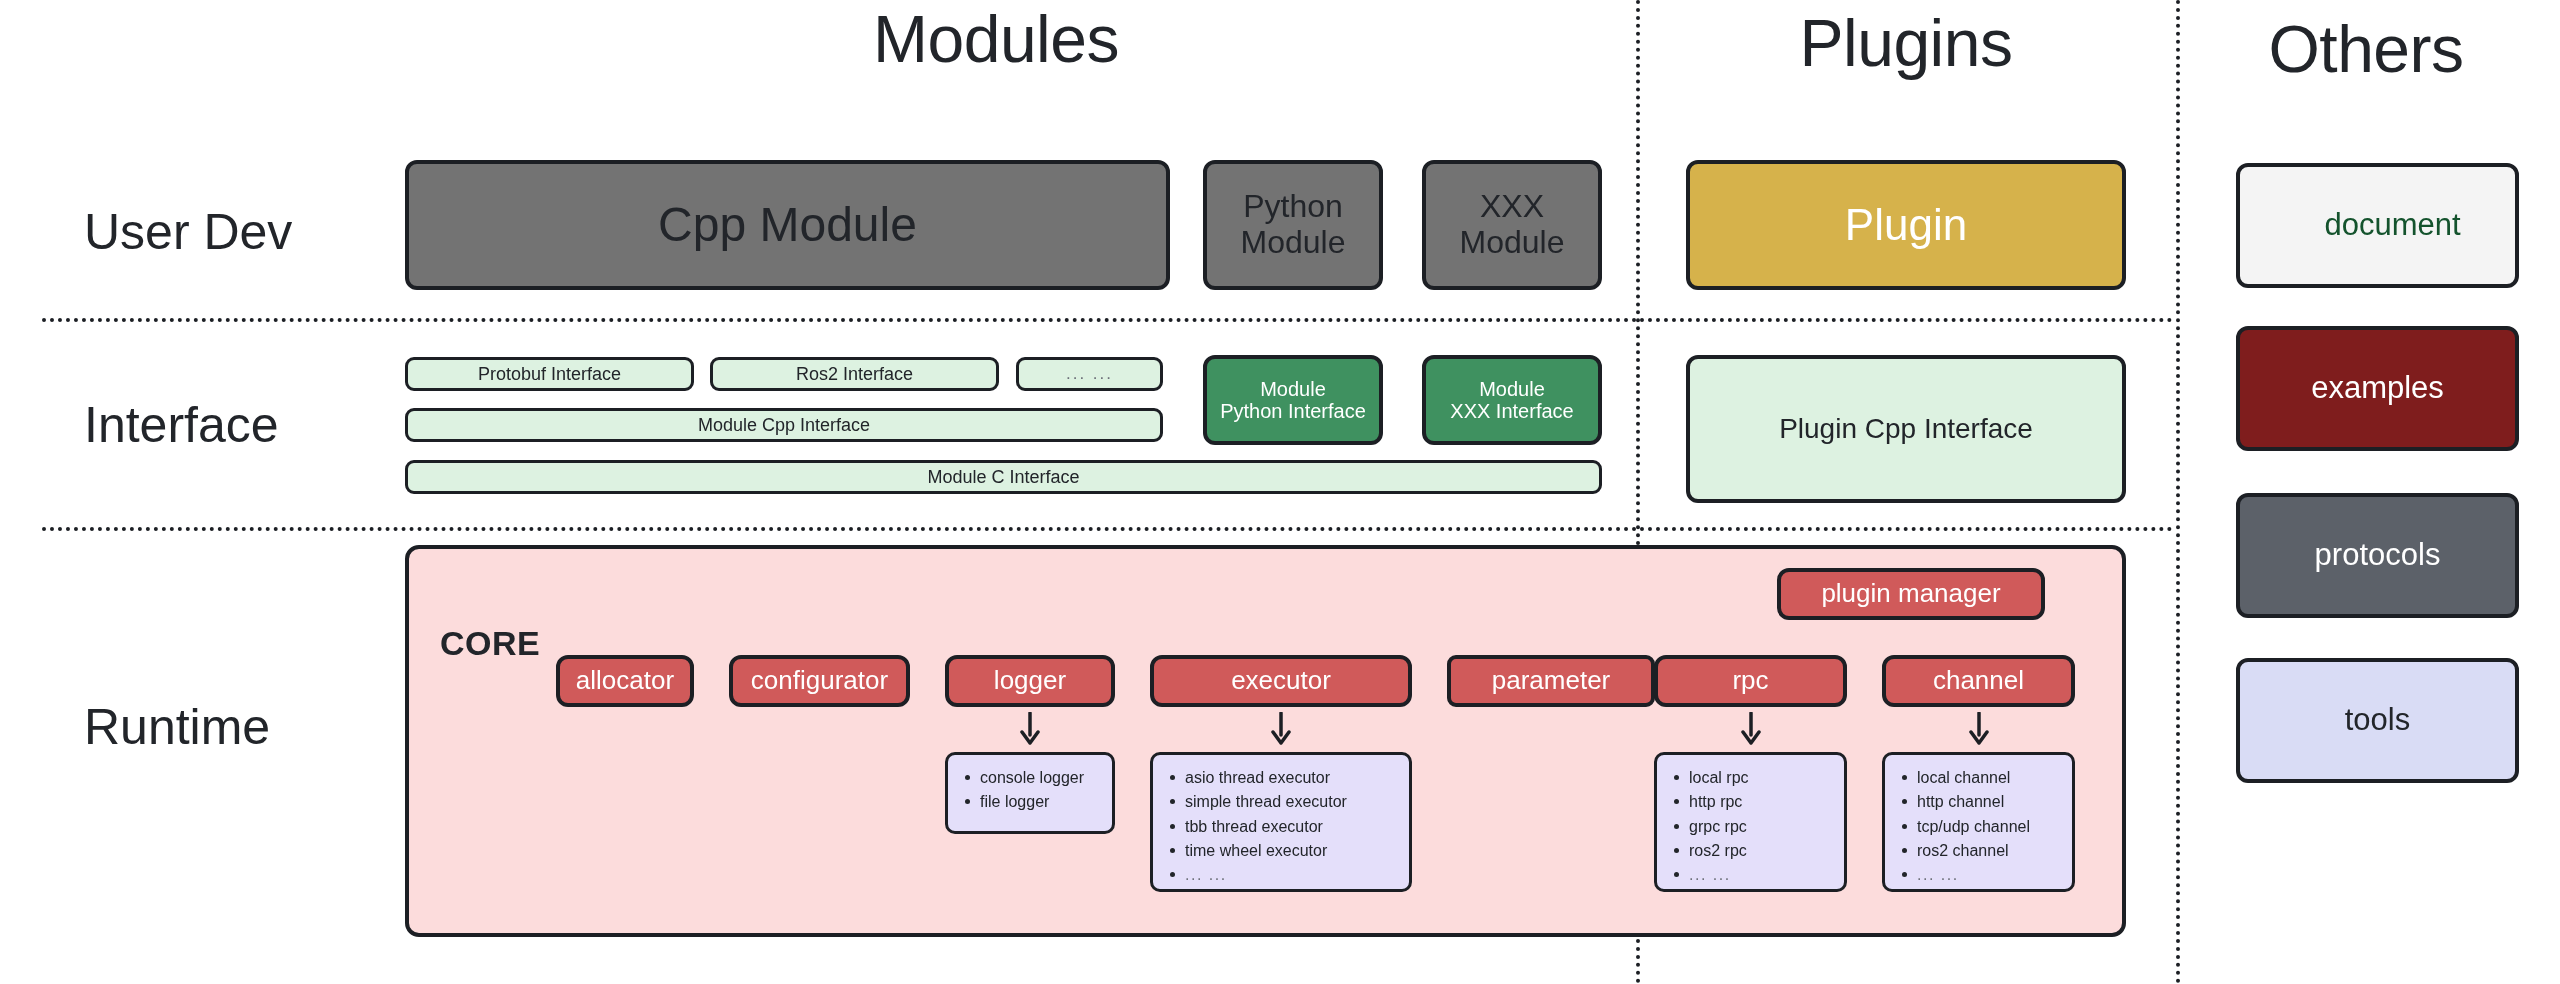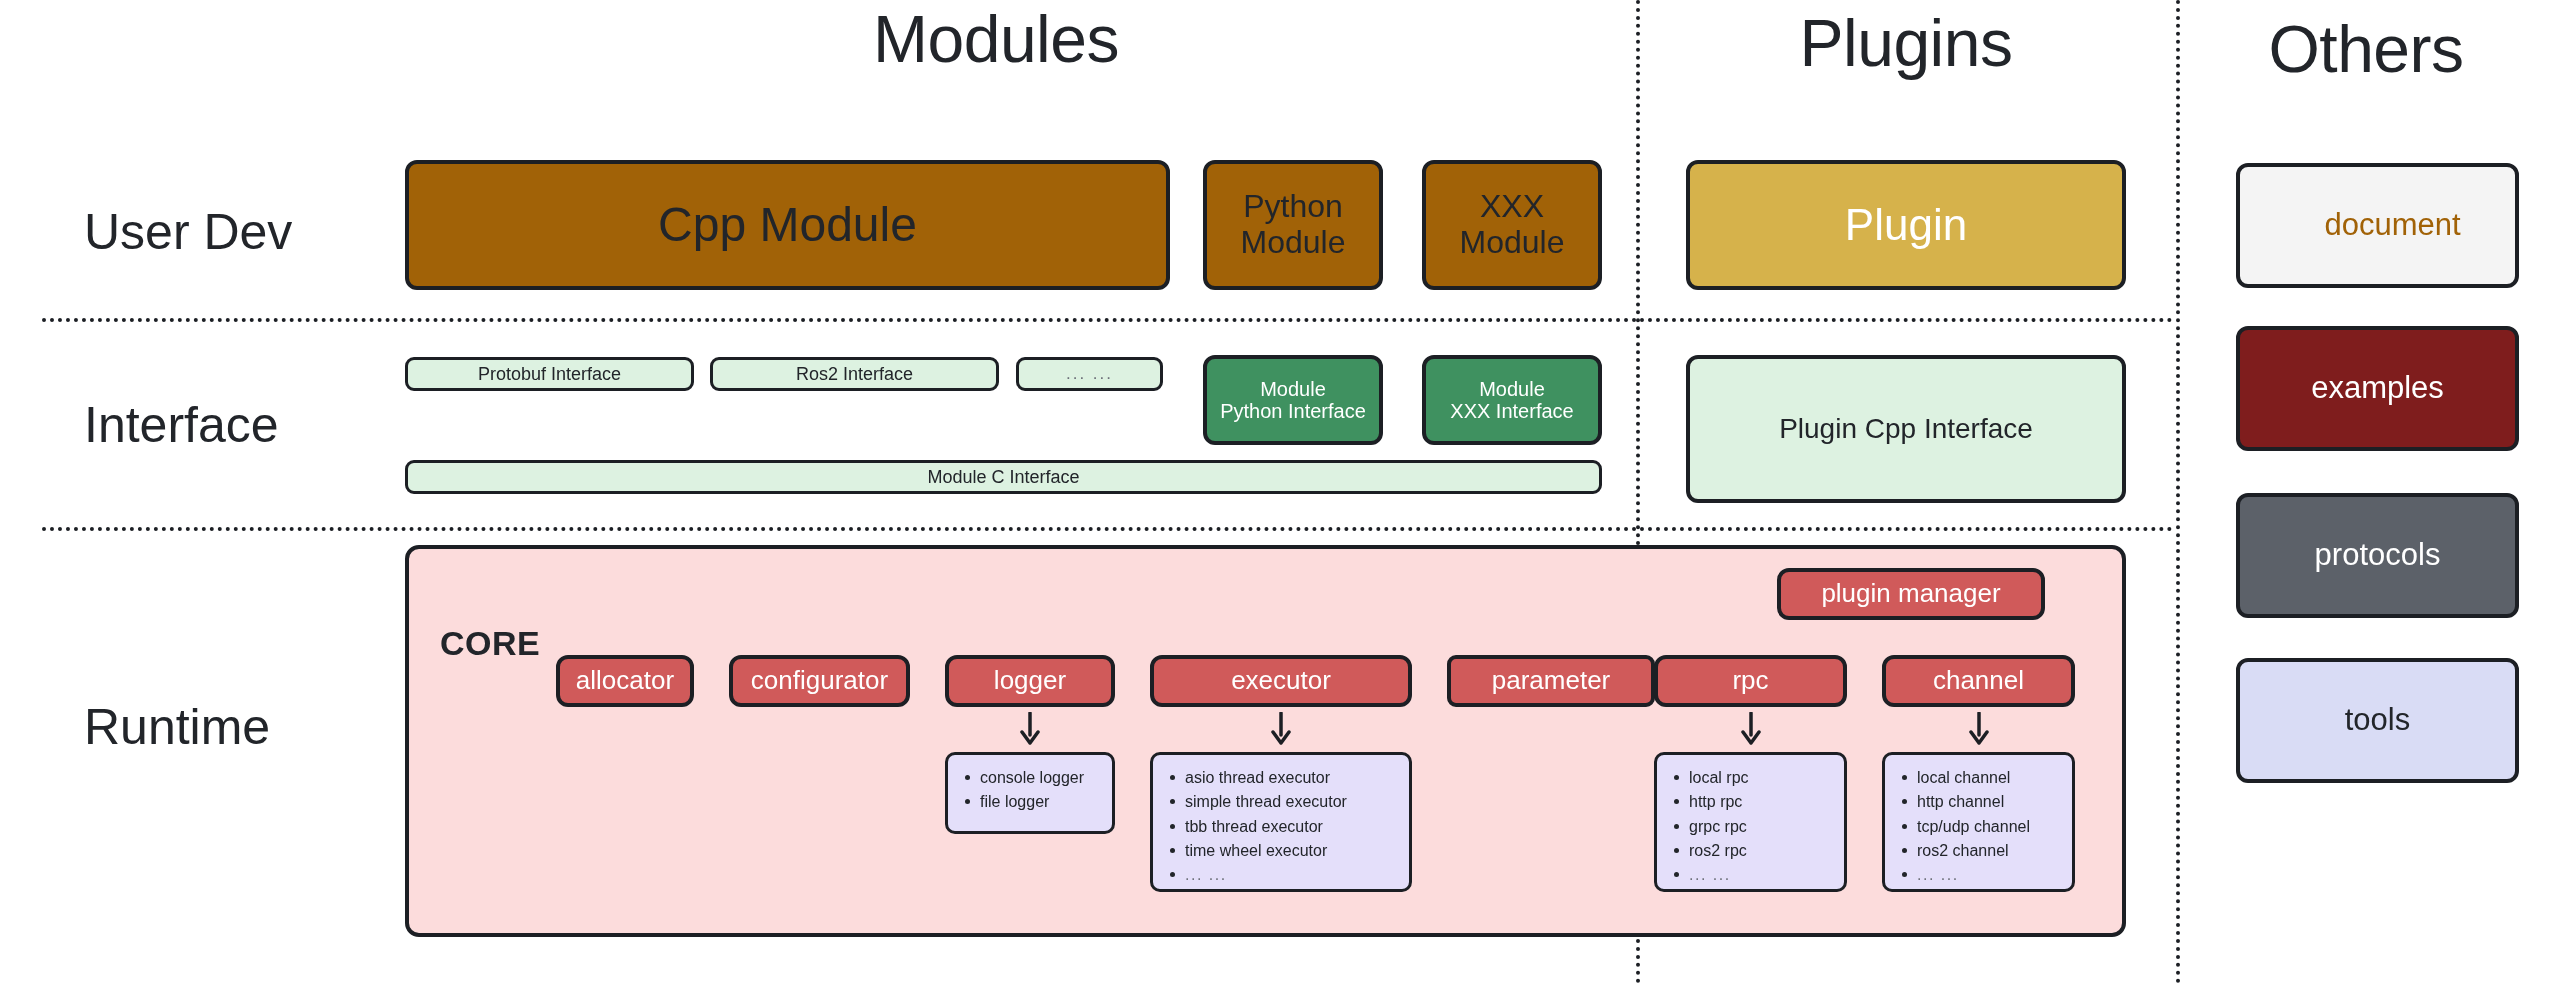--- a/index.html
+++ b/index.html
@@ -58,26 +58,26 @@
     display: flex;
     align-items: center;
     justify-content: center;
     text-align: center;
     line-height: 1.12;
     white-space: pre-line;
   }
   .box.sm { border-width: 3px; border-radius: 9px; }
 
   
-  .c-cream   { background: #a16207; color: #22252a; }
+  .c-cream   { background: #737373; color: #22252a; }
   .c-gold    { background: #d6b24b; color: #ffffff; }
   .c-mint    { background: #ddf2e1; color: #22252a; }
   .c-green   { background: #3f9160; color: #ffffff; }
   .c-red     { background: #d05a5a; color: #ffffff; }
-  .c-white   { background: #f4f4f4; color: #a16207; padding-left: 30px; }
+  .c-white   { background: #f4f4f4; color: #14532d; padding-left: 30px; }
   .c-gray    { background: #7f1d1d; color: #ffffff; }
   .c-dgray   { background: #5c6169; color: #ffffff; }
   .c-periw   { background: #d9dcf5; color: #22252a; }
   .c-blue    { background: #4f5fa8; color: #ffffff; }
 
   
   #core-panel {
     border: 4px solid #1c1f24;
     border-radius: 14px;
     background: #fcdcdc;
@@ -155,20 +155,21 @@
 
   <div class="abs box c-cream" style="left:1422px; top:160px; width:180px; height:130px; font-size:32px;">XXX
 Module</div>
 
   <div class="abs box c-gold" style="left:1686px; top:160px; width:440px; height:130px; font-size:44px;">Plugin</div>
 
   <div class="abs box sm c-mint" style="left:405px; top:357px; width:289px; height:34px; font-size:18px;">Protobuf Interface</div>
   <div class="abs box sm c-mint" style="left:710px; top:357px; width:289px; height:34px; font-size:18px;">Ros2 Interface</div>
   <div class="abs box sm c-mint" style="left:1016px; top:357px; width:147px; height:34px; font-size:17px; color:#6c6f78; letter-spacing:2px;">... ...</div>
 
+  <div class="abs box sm c-mint" style="left:405px; top:408px; width:758px; height:34px; font-size:18px;">Module Cpp Interface</div>
 
   <div class="abs box sm c-mint" style="left:405px; top:460px; width:1197px; height:34px; font-size:18px;">Module C Interface</div>
 
   <div class="abs box c-green" style="left:1203px; top:355px; width:180px; height:90px; font-size:20px;">Module
 Python Interface</div>
   <div class="abs box c-green" style="left:1422px; top:355px; width:180px; height:90px; font-size:20px;">Module
 XXX Interface</div>
 
   <div class="abs box c-mint" style="left:1686px; top:355px; width:440px; height:148px; font-size:28px;">Plugin Cpp Interface</div>
 

